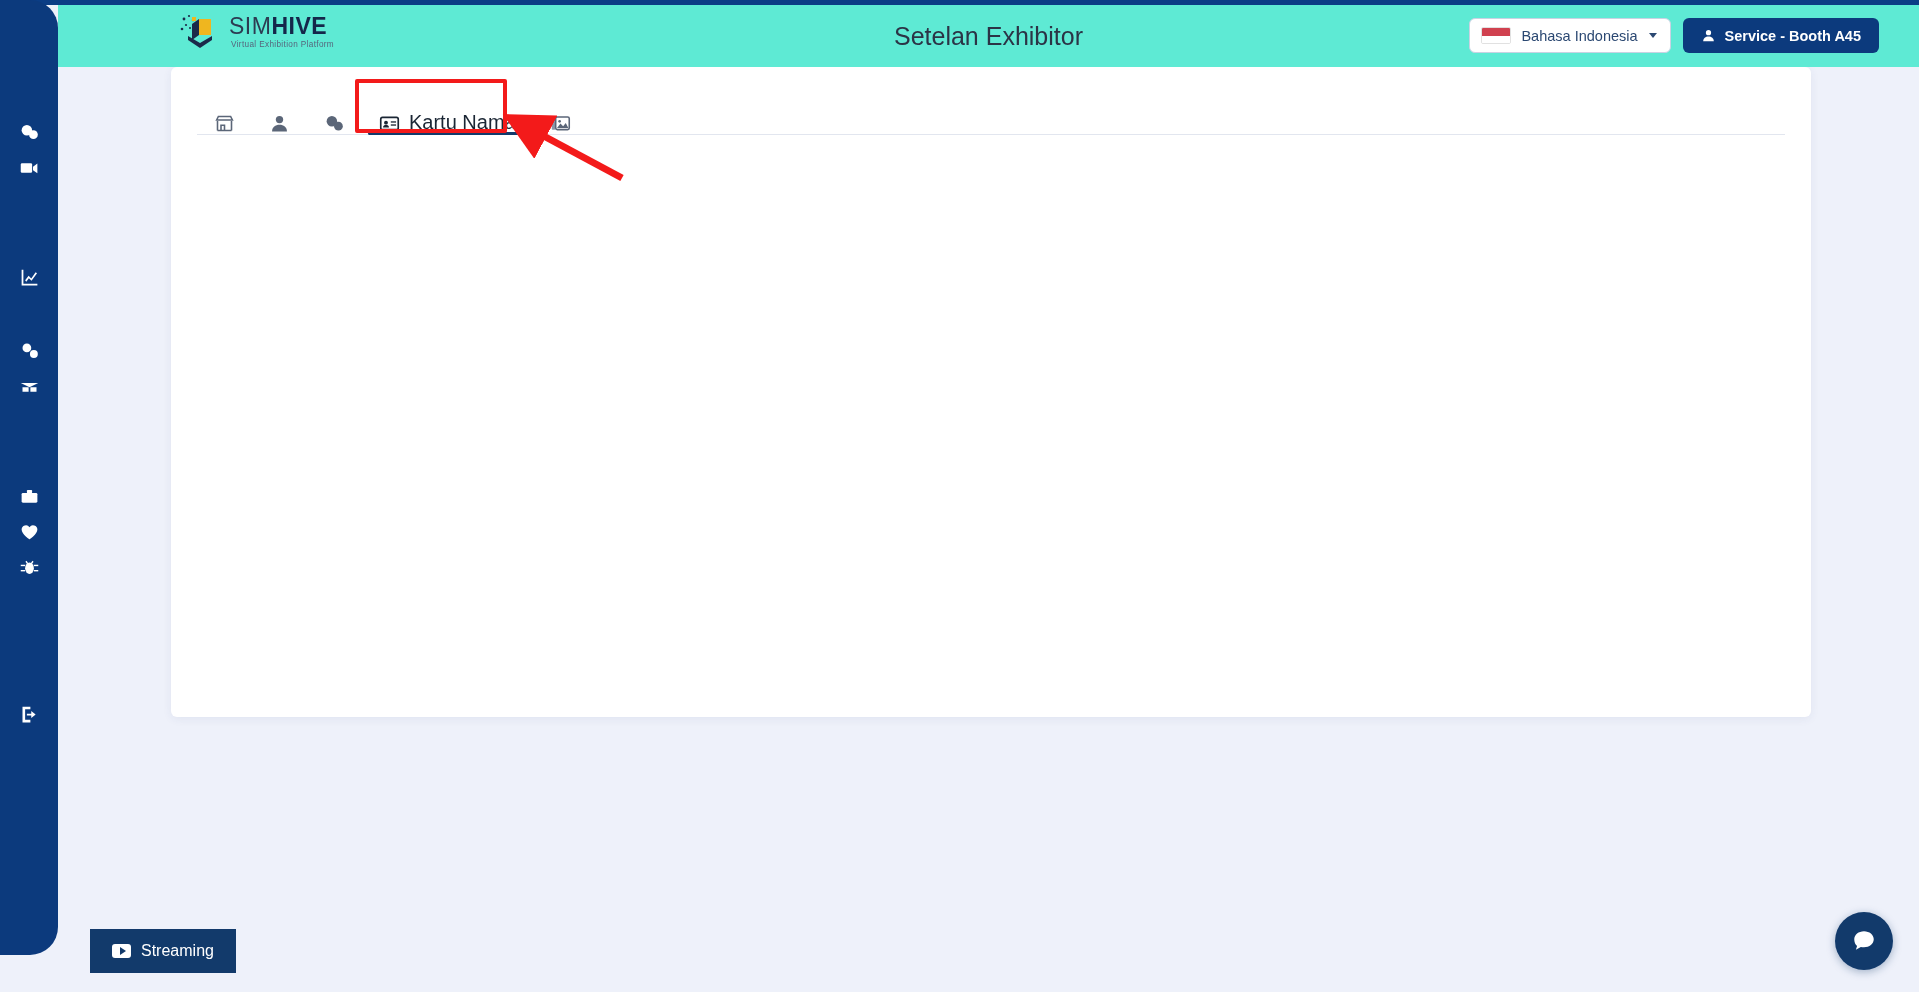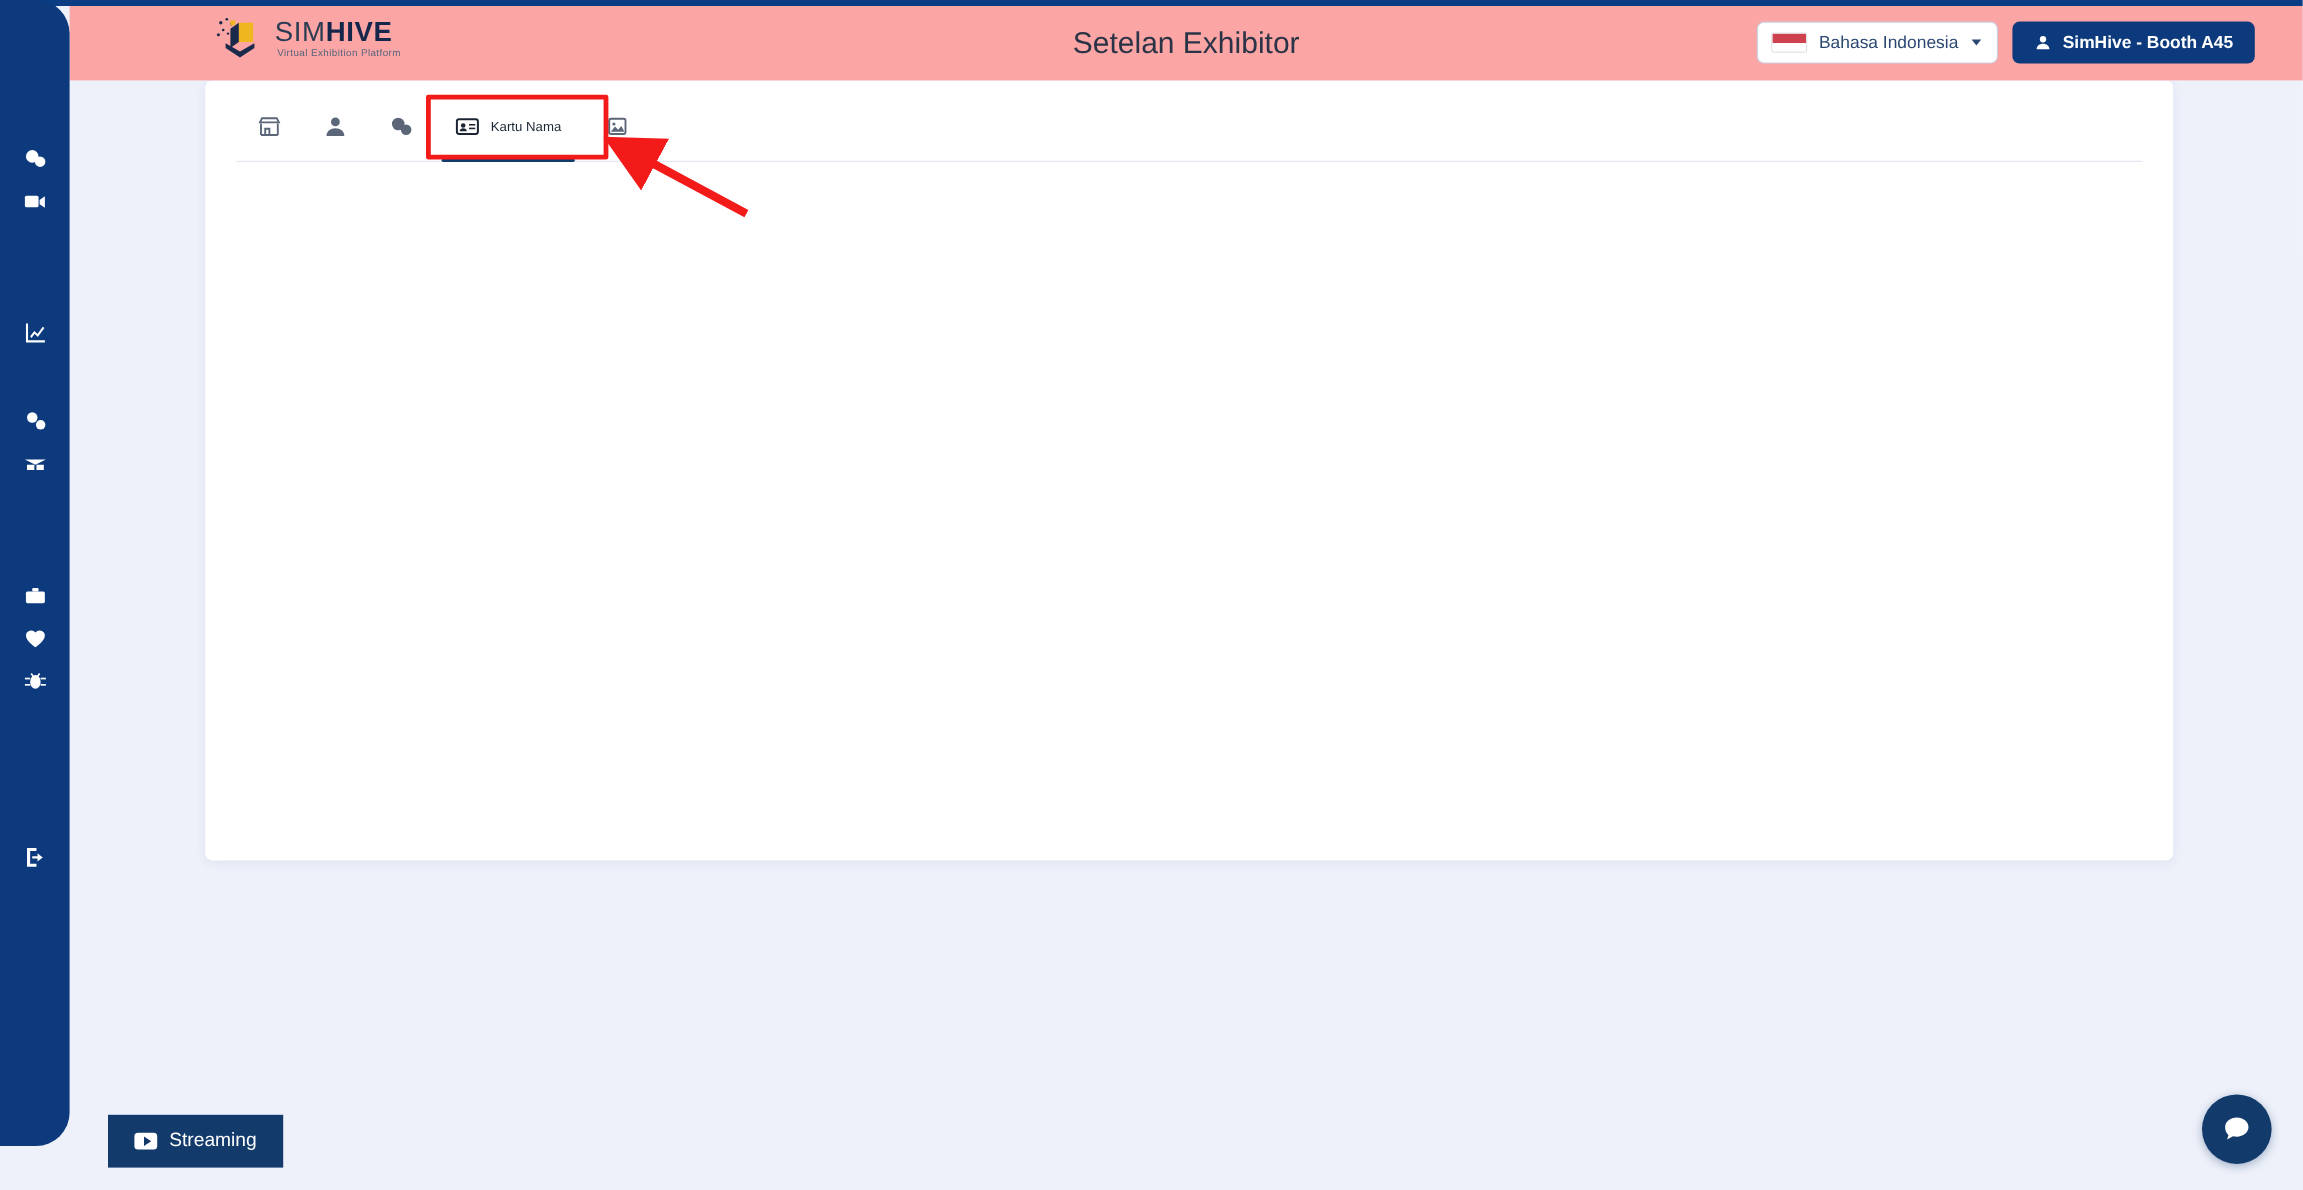--- a/index.html
+++ b/index.html
@@ -29,21 +29,21 @@
   .sb-icon {
     position: absolute; left: 0; width: 58px; height: 34px;
     display: flex; align-items: center; justify-content: center;
     color: #ffffff;
   }
   .sb-icon svg { width: 21px; height: 21px; fill: #ffffff; }
 
   
   .header {
     position: absolute; left: 58px; top: 5px; width: 1861px; height: 62px;
-    background: #fca5a5;
+    background: #5eead4;
     z-index: 3;
   }
   .logo-wrap {
     position: absolute; left: 120px; top: 6px;
     display: flex; align-items: center; gap: 7px;
   }
   .logo-mark { width: 44px; height: 42px; position: relative; }
   .logo-text-block { display: flex; flex-direction: column; line-height: 1; }
   .logo-title { font-size: 23px; letter-spacing: .5px; color: #2c3c52; }
   .logo-title b { color: #14274a; font-weight: 700; }
@@ -95,23 +95,23 @@
     z-index: 2;
   }
 
   
   .tabs {
     position: absolute; left: 26px; top: 10px; right: 26px; height: 58px;
     border-bottom: 1px solid #e2e6ef;
     display: flex; align-items: flex-end;
   }
   .tab {
-    height: 57px; display: flex; align-items: center; gap: 9px;
+    height: 57px; display: flex; align-items: flex-end; gap: 9px;
     padding: 0 17px; cursor: pointer; position: relative;
-    color: #5b6678; font-size: 11px;
+    color: #5b6678; font-size: 20px;
   }
   .tab svg { width: 21px; height: 21px; fill: #5b6678; }
   .tab.active { color: #1b2634; }
   .tab.active svg { fill: #1b2634; }
   .tab.active::after {
     content: ""; position: absolute; left: 6px; right: 6px; bottom: -1px;
     height: 3px; background: #123a6b; border-radius: 2px;
   }
 
   
@@ -348,21 +348,21 @@
           <i class="w"></i>
         </span>
       <span class="lang-label">Bahasa Indonesia</span>
       <span class="caret"></span>
     </div>
     <div class="user-btn">
       <svg viewBox="0 0 24 24">
           <circle cx="12" cy="7.5" r="4.2"></circle>
           <path d="M3.5 21c0-4.7 3.8-7.5 8.5-7.5s8.5 2.8 8.5 7.5z"></path>
         </svg>
-      <span>SimHive - Booth A45</span>
+      <span>Service - Booth A45</span>
     </div>
   </div>
 </header>
 
 <main class="content-card">
   <div class="tabs">
     <div class="tab">
       <svg viewBox="0 0 24 24">
           <path d="M3 8l2-4h14l2 4z" fill="none" stroke="#5b6678" stroke-width="1.8"></path>
           <path d="M4 9v11M20 9v11M4 20h16" fill="none" stroke="#5b6678" stroke-width="1.8"></path>

